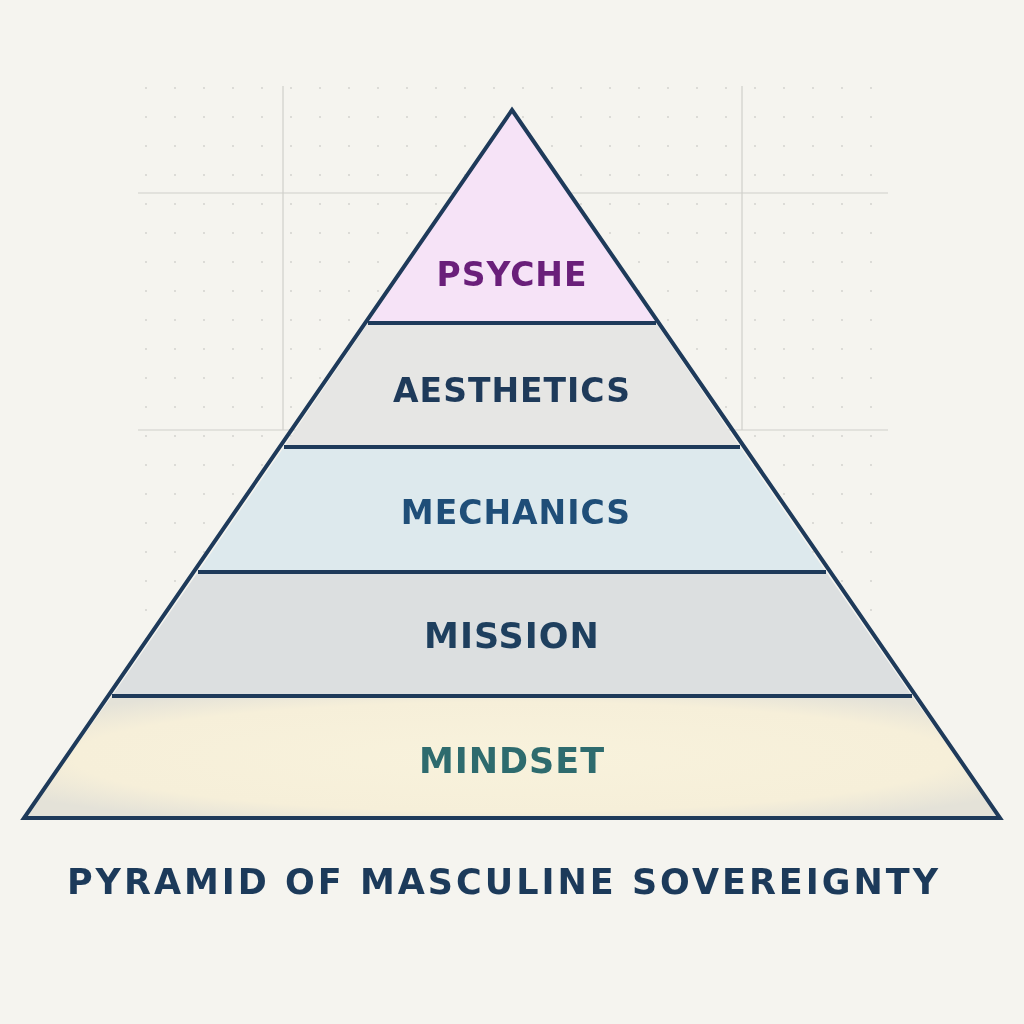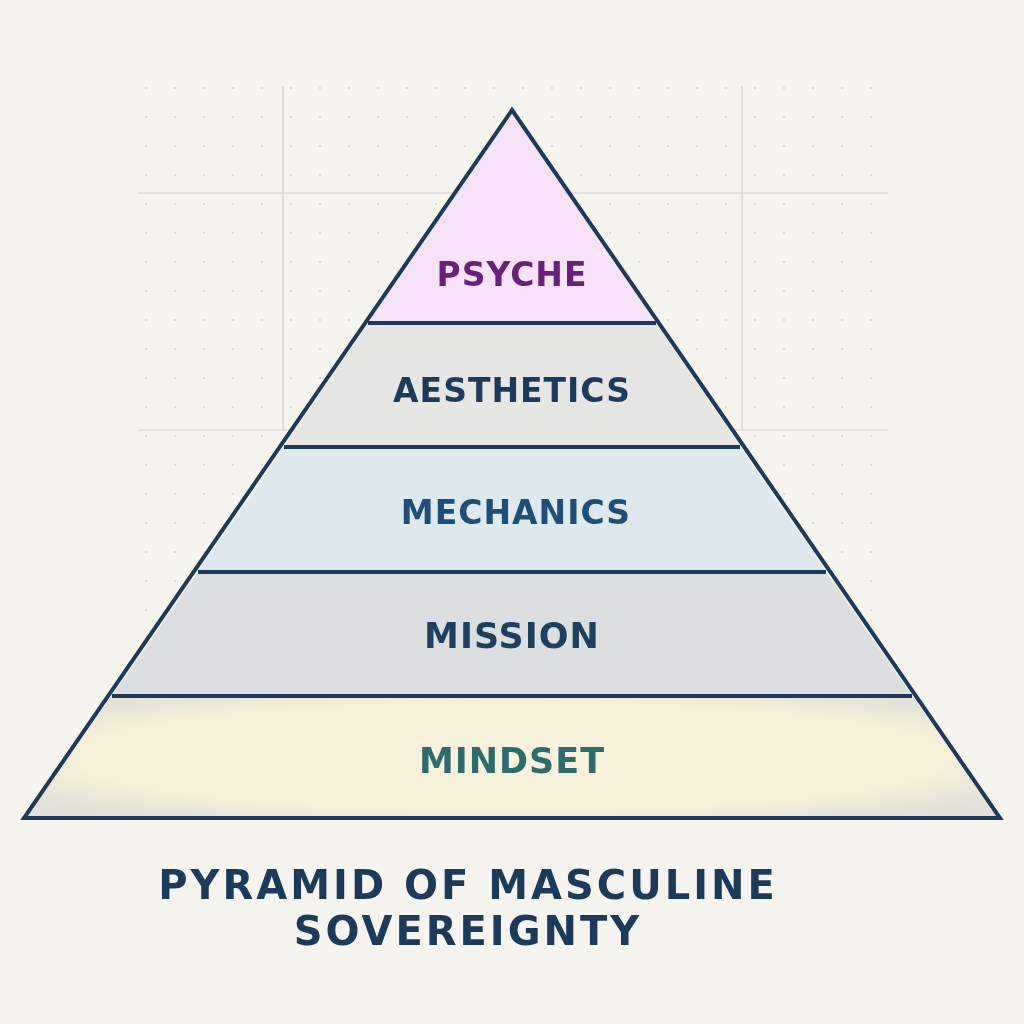--- a/index.html
+++ b/index.html
@@ -12,22 +12,23 @@
     #canvas { position: absolute; left: 0; top: 0; width: 1024px; height: 1024px; }
     .layer-label {
       font-family: "DejaVu Sans", "Liberation Sans", sans-serif;
       font-weight: bold;
       letter-spacing: 1px;
     }
     .title {
       position: absolute; left: 0; top: 862px; width: 936px;
       text-align: center;
       font-family: "DejaVu Sans", "Liberation Sans", sans-serif;
-      font-weight: bold; font-size: 40px; letter-spacing: 3px;
+      font-weight: bold; font-size: 35px; letter-spacing: 3px;
       color: #1c3a5a;
+      padding-left: 36px;
     }
   </style>
 </head>
 <body>
 
 <svg id="canvas" viewBox="0 0 1024 1024" xmlns="http://www.w3.org/2000/svg">
   <defs>
     <pattern id="dots" x="0" y="0" width="29" height="29" patternUnits="userSpaceOnUse">
       <circle cx="1" cy="1" r="0.9" fill="#d0d0cb"></circle>
     </pattern>

